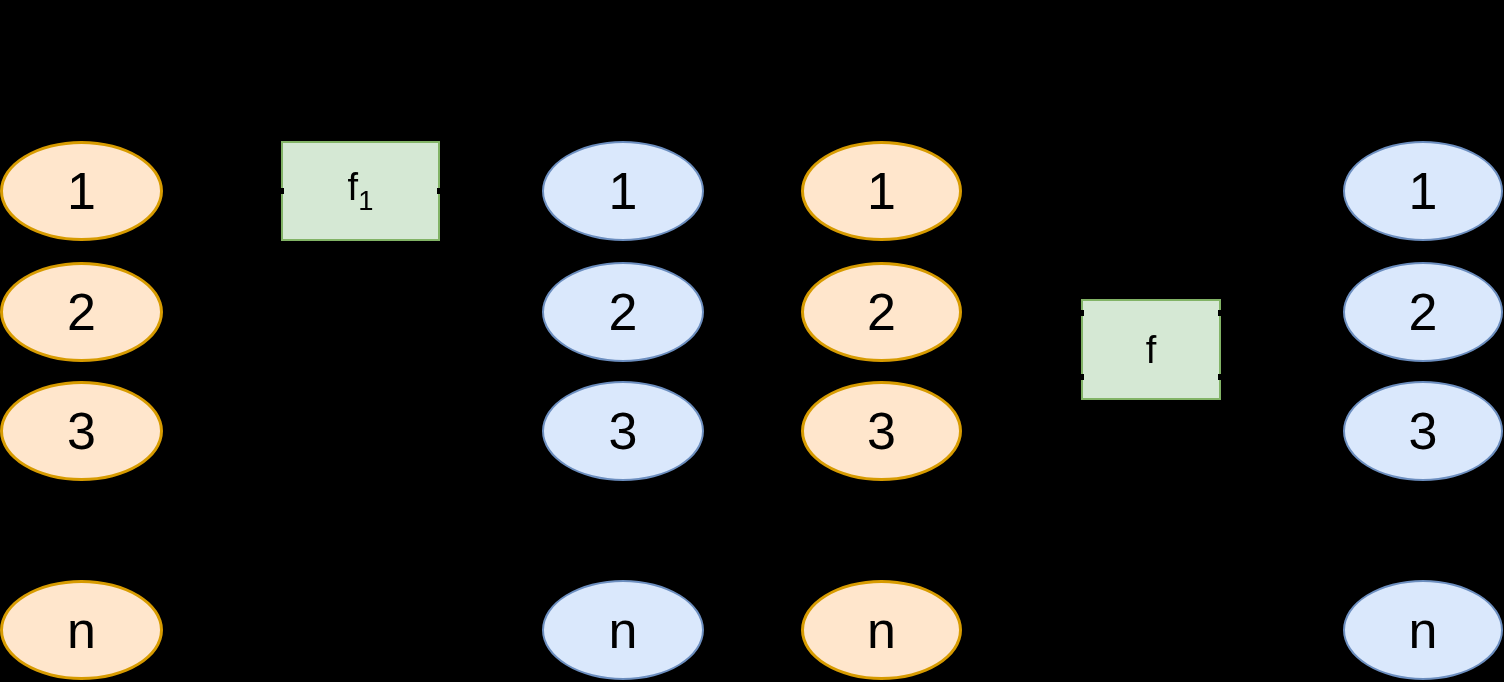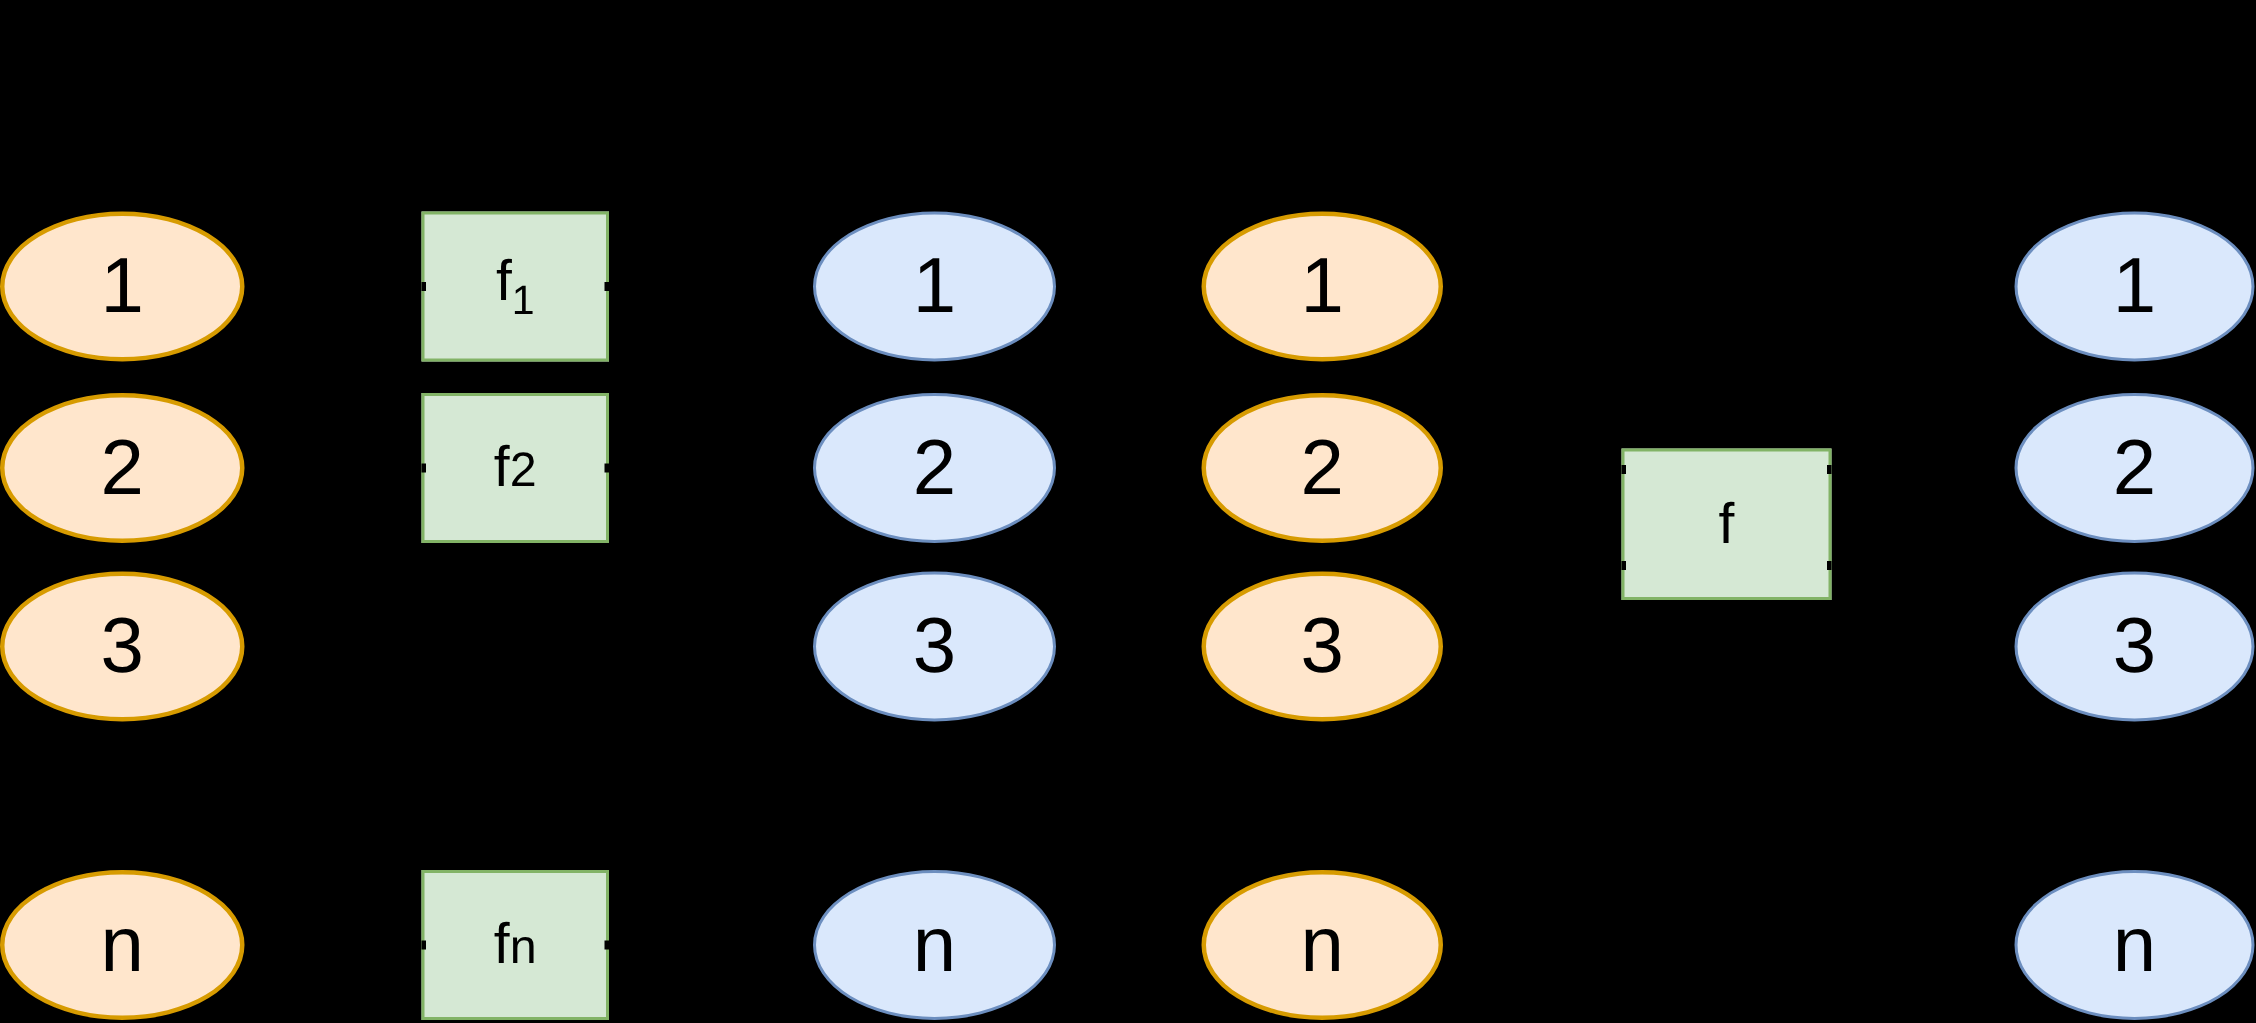--- a/index.html
+++ b/index.html
@@ -20,21 +20,21 @@
   .sub.lowered{font-size:0.72em;vertical-align:-0.35em;}
   
   .tick{position:absolute;width:3px;height:6px;background:#000;}
   .tick.l{left:-2px;}
   .tick.r{right:-2px;}
   .tick.mid{top:calc(50% - 3px);}
   .tick.t1{top:9px;}
   .tick.t2{top:73px;}
   
   .colA{left:0;width:163px;height:100px;}
-  .colB{left:281px;width:125px;height:100px;}
+  .colB{left:281px;width:159px;height:100px;}
   .colC{left:542px;width:162px;height:100px;}
   .colD{left:801px;width:161px;height:100px;}
   .colF{left:1343px;width:160px;height:100px;}
   
   .r1{top:141px;}
   .r2{top:262px;}
   .r3{top:381px;}
   .rn{top:580px;}
   .fbox{left:1081px;top:299px;width:140px;height:101px;}
 </style>
@@ -51,30 +51,20 @@
     </div>
   <div class="node ellipse orange colA r3">
       <span class="lbl">3</span>
     </div>
   <div class="node ellipse orange colA rn">
       <span class="lbl">n</span>
     </div>
 
   <div class="node rect colB r1">
     <span class="lbl"><span>f</span><span class="sub lowered">1</span></span>
-    <i class="tick l mid"></i>
-      <i class="tick r mid"></i>
-  </div>
-  <div class="node rect colB r2">
-    <span class="lbl"><span>f</span><span class="sub">2</span></span>
-    <i class="tick l mid"></i>
-      <i class="tick r mid"></i>
-  </div>
-  <div class="node rect colB rn">
-    <span class="lbl"><span>f</span><span class="sub">n</span></span>
     <i class="tick l mid"></i>
       <i class="tick r mid"></i>
   </div>
 
   <div class="node ellipse blue colC r1">
       <span class="lbl">1</span>
     </div>
   <div class="node ellipse blue colC r2">
       <span class="lbl">2</span>
     </div>

